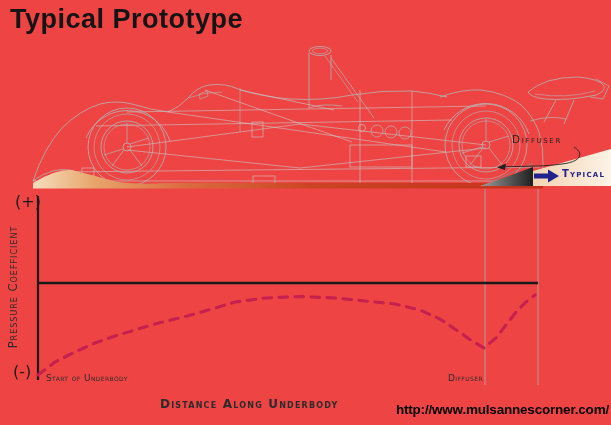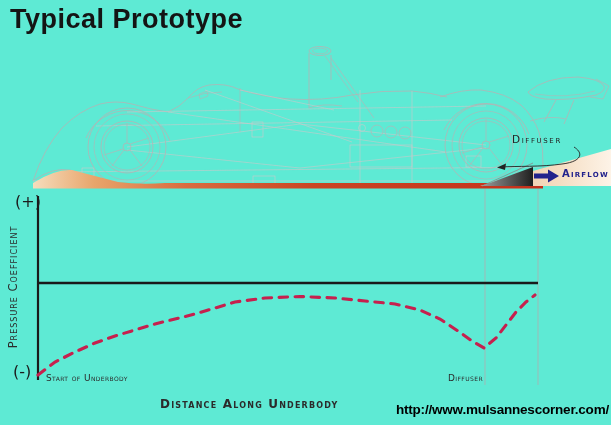--- a/index.html
+++ b/index.html
@@ -1,16 +1,16 @@
 <!DOCTYPE html>
 <html><head>
 <meta charset="utf-8">
 <style>
   html,body{margin:0;padding:0;background:#fff;}
-  .stage{position:relative;width:611px;height:425px;background:#5eead4;overflow:hidden;
+  .stage{position:relative;width:611px;height:425px;background:#ef4444;overflow:hidden;
          font-family:"Liberation Sans",sans-serif;}
   .stage svg{position:absolute;left:0;top:0;}
   .lbl{position:absolute;white-space:nowrap;}
   .title{left:10px;top:4px;font-size:27px;font-weight:bold;color:#141414;letter-spacing:.5px;}
   .cad{font-family:"DejaVu Sans",sans-serif;font-variant:small-caps;color:#2b2b2b;}
   .car-diffuser{left:512px;top:133px;font-size:10.5px;letter-spacing:1.6px;color:#222;}
   .airflow{left:562px;top:168px;font-size:10px;letter-spacing:1.2px;color:#22228c;font-weight:600;}
   .plus{left:15px;top:192px;font-size:16px;color:#1c1c1c;font-family:"DejaVu Sans",sans-serif;}
   .minus{left:13px;top:362px;font-size:16px;color:#1c1c1c;font-family:"DejaVu Sans",sans-serif;}
   .yaxis{left:-72px;top:280px;width:170px;text-align:center;font-size:11.5px;letter-spacing:1px;
@@ -143,21 +143,21 @@
 
     <line x1="38" y1="196" x2="38" y2="380" stroke="#1a1a1a" stroke-width="2.2"></line>
     <line x1="38" y1="283" x2="538" y2="283" stroke="#1a1a1a" stroke-width="2.4"></line>
 
     <polyline id="pressure-curve" fill="none" stroke="#c6204e" stroke-width="3.1" stroke-dasharray="8.5 7.5" stroke-linecap="round" points="38,375 55,362 75,352 95,343 115,336 135,330 155,324 175,319 195,314 215,308 235,302 265,298 300,296.5 335,298 365,301 395,304 420,310 440,319 458,331 472,341 484,348 496,338 506,325 516,312 526,302 535,295"></polyline>
   </svg>
 
   <div class="lbl title">Typical Prototype</div>
 
   <div class="lbl cad car-diffuser">Diffuser</div>
-  <div class="lbl cad airflow">Airflow</div>
+  <div class="lbl cad airflow">Typical</div>
 
   <div class="lbl plus">(+)</div>
   <div class="lbl minus">(-)</div>
   <div class="lbl cad yaxis">Pressure Coefficient</div>
 
   <div class="lbl cad startub">Start of Underbody</div>
   <div class="lbl cad chart-diffuser">Diffuser</div>
   <div class="lbl cad xaxis">Distance Along Underbody</div>
 
   <div class="lbl url">http://www.mulsannescorner.com/</div>

